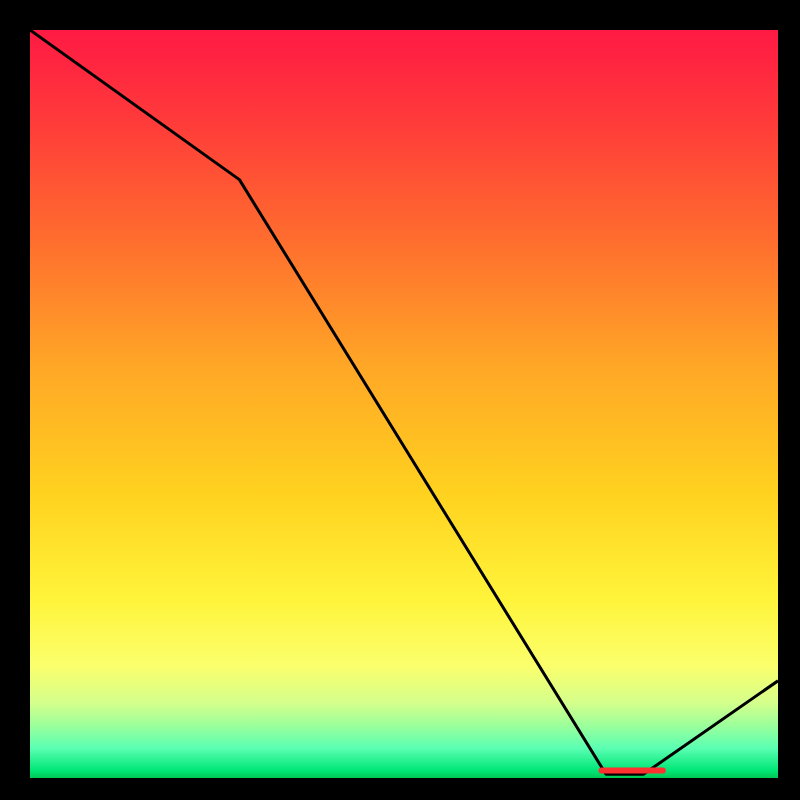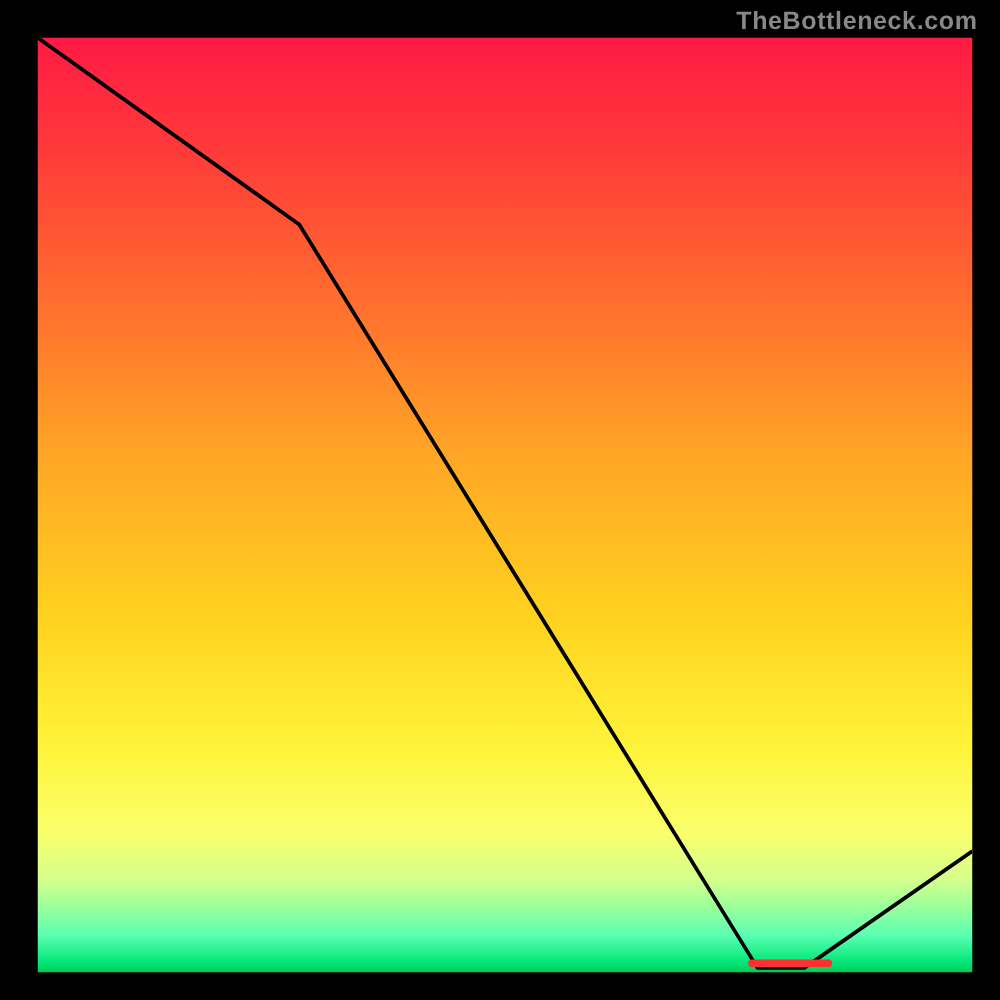--- a/index.html
+++ b/index.html
@@ -62,21 +62,20 @@
     top: 0;
     width: 100%;
     height: 100%;
   }
 </style>
 </head>
 <body>
 
 <div class="container">
 
-  <div class="watermark">TheBottleneck.com</div>
 
   <div class="plot-area">
     <div class="gradient"></div>
 
     <svg class="line-layer" viewBox="0 0 748 748" preserveAspectRatio="none">
       <path d="M0.0 0.0 L209.4 149.6 L576.0 744.3 L613.4 744.3 L748.0 650.8" id="curve-path" stroke="#000000" stroke-width="3" fill="none" stroke-linejoin="round"></path>
       <g id="marker-g">
         <rect id="marker-rect" x="568.5" y="737.5" width="67.3" height="6" rx="3" ry="3" fill="#ff3030"></rect>
       </g>
     </svg>

